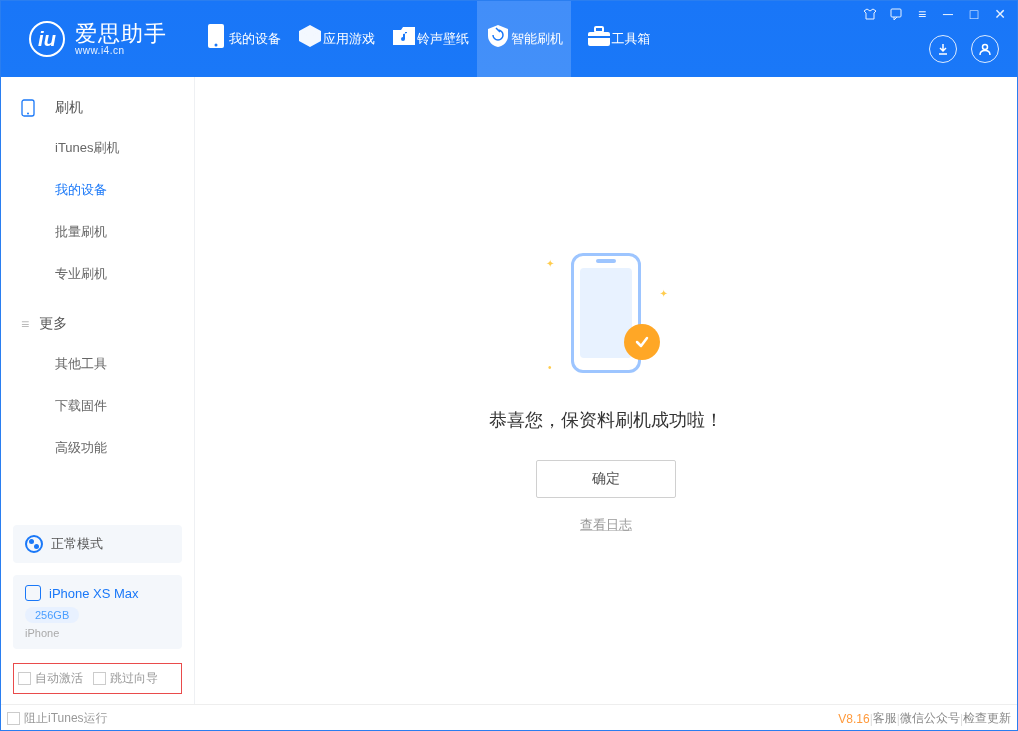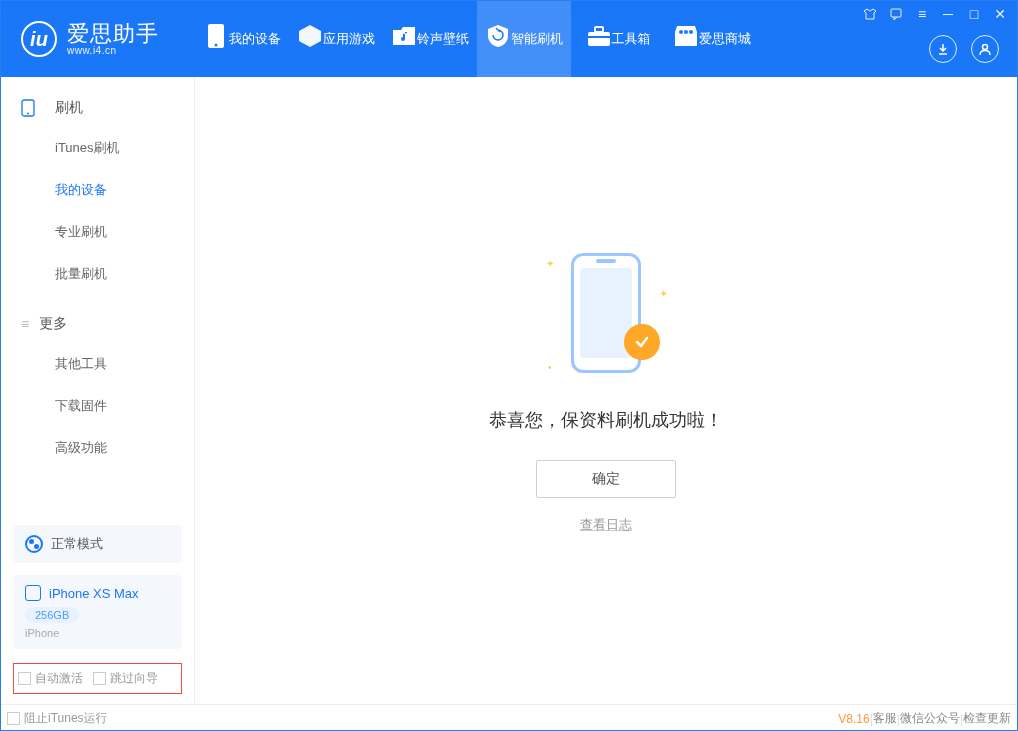--- a/index.html
+++ b/index.html
@@ -1,19 +1,19 @@
 <!DOCTYPE html>
 <html><head>
 <meta charset="utf-8">
 <style>
 * { margin: 0; padding: 0; box-sizing: border-box; font-family: "Microsoft YaHei", Arial, sans-serif; }
 body { background: #fff; width: 1018px; height: 731px; overflow: hidden; border: 1px solid #2a7ef0; }
 
 .titlebar { height: 76px; background: linear-gradient(to bottom, #1976f8, #1a78f8); display: flex; align-items: stretch; color: #fff; position: relative; }
-.logo-area { width: 194px; display: flex; align-items: center; padding-left: 20px; }
+.logo-area { width: 194px; display: flex; align-items: center; padding-left: 28px; }
 .logo-circle { width: 36px; height: 36px; border-radius: 50%; border: 2px solid #fff; display: flex; align-items: center; justify-content: center; font-weight: bold; font-size: 20px; font-style: italic; margin-right: 10px; }
 .logo-text { font-size: 22px; font-weight: 500; line-height: 1; letter-spacing: 1px; }
 .logo-sub { font-size: 10px; opacity: 0.9; letter-spacing: 0.5px; }
 .nav-tabs { display: flex; align-items: stretch; }
 .nav-tab { width: 94px; display: flex; flex-direction: row; align-items: center; justify-content: center; cursor: pointer; font-size: 13px; position: relative; }
 .nav-tab.active { background: rgba(255,255,255,0.18); }
 .nav-icon { width: 26px; height: 26px; margin-bottom: 6px; display:flex; align-items:center; justify-content:center; }
 .window-controls { position: absolute; right: 8px; top: 4px; display: flex; gap: 8px; align-items:center; }
 .wc { width: 18px; height: 18px; display:flex; align-items:center; justify-content:center; cursor:pointer; opacity:0.9; font-size:14px;}
 .header-right-icons { position:absolute; right: 18px; bottom: 14px; display:flex; gap:14px; }
@@ -110,31 +110,20 @@
     <div class="nav-tab">
       <div class="nav-icon">
           <svg width="26" height="22" viewBox="0 0 26 22">
             <rect x="2" y="7" width="22" height="14" rx="2" fill="#fff"></rect>
             <rect x="9" y="2" width="8" height="5" rx="1" fill="none" stroke="#fff" stroke-width="2"></rect>
             <rect x="2" y="11" width="22" height="2" fill="#1a78f8"></rect>
           </svg>
         </div>
       <span>工具箱</span>
     </div>
-    <div class="nav-tab">
-      <div class="nav-icon">
-          <svg width="26" height="24" viewBox="0 0 26 24">
-            <path d="M2 8 L24 8 L24 22 L2 22 Z M2 8 L4 2 L22 2 L24 8" fill="#fff"></path>
-            <circle cx="8" cy="8" r="2" fill="#1a78f8"></circle>
-            <circle cx="13" cy="8" r="2" fill="#1a78f8"></circle>
-            <circle cx="18" cy="8" r="2" fill="#1a78f8"></circle>
-          </svg>
-        </div>
-      <span>爱思商城</span>
-    </div>
   </div>
   <div class="header-right-icons">
     <div class="hr-icon">
         <svg width="14" height="14" viewBox="0 0 14 14">
           <path d="M7 2 L7 9 M4 6 L7 9 L10 6 M3 12 L11 12" stroke="#fff" stroke-width="1.5" fill="none"></path>
         </svg>
       </div>
     <div class="hr-icon">
         <svg width="14" height="14" viewBox="0 0 14 14">
           <circle cx="7" cy="5" r="2.5" fill="none" stroke="#fff" stroke-width="1.5"></circle>
@@ -165,22 +154,22 @@
   <div class="sidebar">
     <div class="side-section-title">
       <svg width="14" height="18" viewBox="0 0 14 18">
           <rect x="1" y="1" width="12" height="16" rx="2" fill="none" stroke="#1a78f8" stroke-width="1.3"></rect>
           <circle cx="7" cy="14.5" r="1" fill="#1a78f8"></circle>
         </svg>
       <span style="margin-left:10px">刷机</span>
     </div>
     <div class="side-item">iTunes刷机</div>
     <div class="side-item active">我的设备</div>
+    <div class="side-item">批量刷机</div>
     <div class="side-item">专业刷机</div>
-    <div class="side-item">批量刷机</div>
 
     <div class="side-section-title" style="margin-top:10px">
       <span class="menu-icon" style="color:#bbb;font-size:14px;">≡</span>
       <span>更多</span>
     </div>
     <div class="side-item">其他工具</div>
     <div class="side-item">下载固件</div>
     <div class="side-item">高级功能</div>
 
     <div class="side-spacer"></div>

